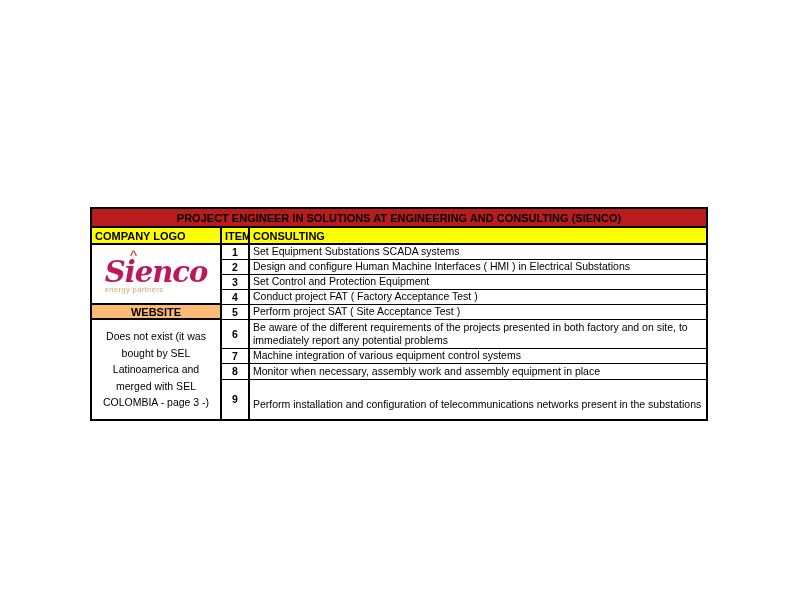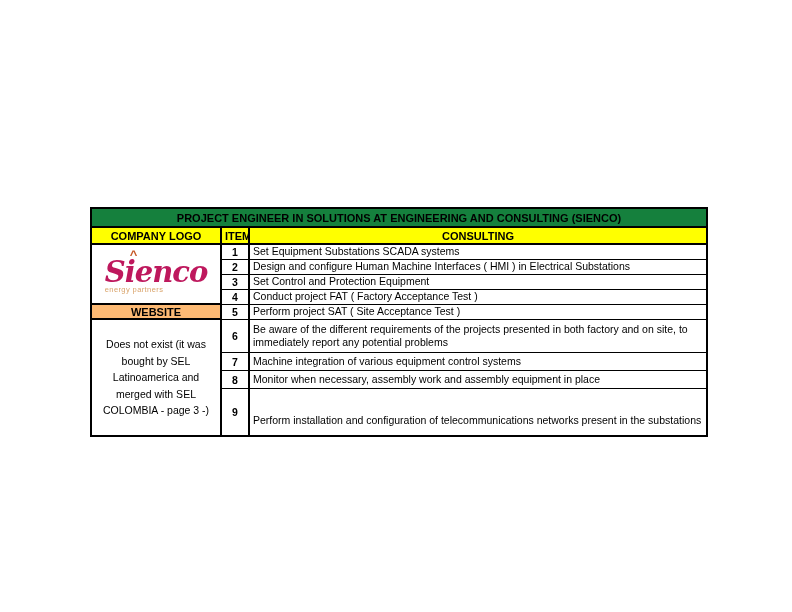--- a/index.html
+++ b/index.html
@@ -22,31 +22,30 @@
     border: 1px solid #000;
     font-size: 10.5px;
     padding: 0 3px;
     overflow: hidden;
     vertical-align: middle;
   }
   .r15 { height: 15px; }
   .r28 { height: 28px; }
   .r39 { height: 39px; }
   .title-cell {
-    background: #15803d;
+    background: #b91c1c;
     text-align: center;
     font-weight: bold;
     font-size: 11px;
     height: 15px;
     border-bottom: 2px solid #000;
     padding: 1px 0;
   }
   .hdr {
     background: #ffff00;
-    text-align: center;
     font-weight: bold;
     font-size: 11px;
     height: 15px;
     border: 2px solid #000;
   }
   .item-cell {
     text-align: center;
     font-weight: bold;
     border-left: 2px solid #000;
     border-right: 2px solid #000;
@@ -65,21 +64,21 @@
     background: #fdba74;
     font-weight: bold;
     text-align: center;
     border: 2px solid #000;
     font-size: 11px;
   }
   .website-cell {
     text-align: center;
     vertical-align: middle;
     line-height: 16.5px;
-    padding: 16px 6px;
+    padding: 8px 6px;
     border-left: 2px solid #000;
     border-right: 2px solid #000;
   }
   
   .logo-wrap { display: inline-block; position: relative; padding-top: 4px; }
   .logo-script {
     font-family: "DejaVu Serif", serif;
     font-style: italic;
     font-weight: bold;
     font-size: 29px;

